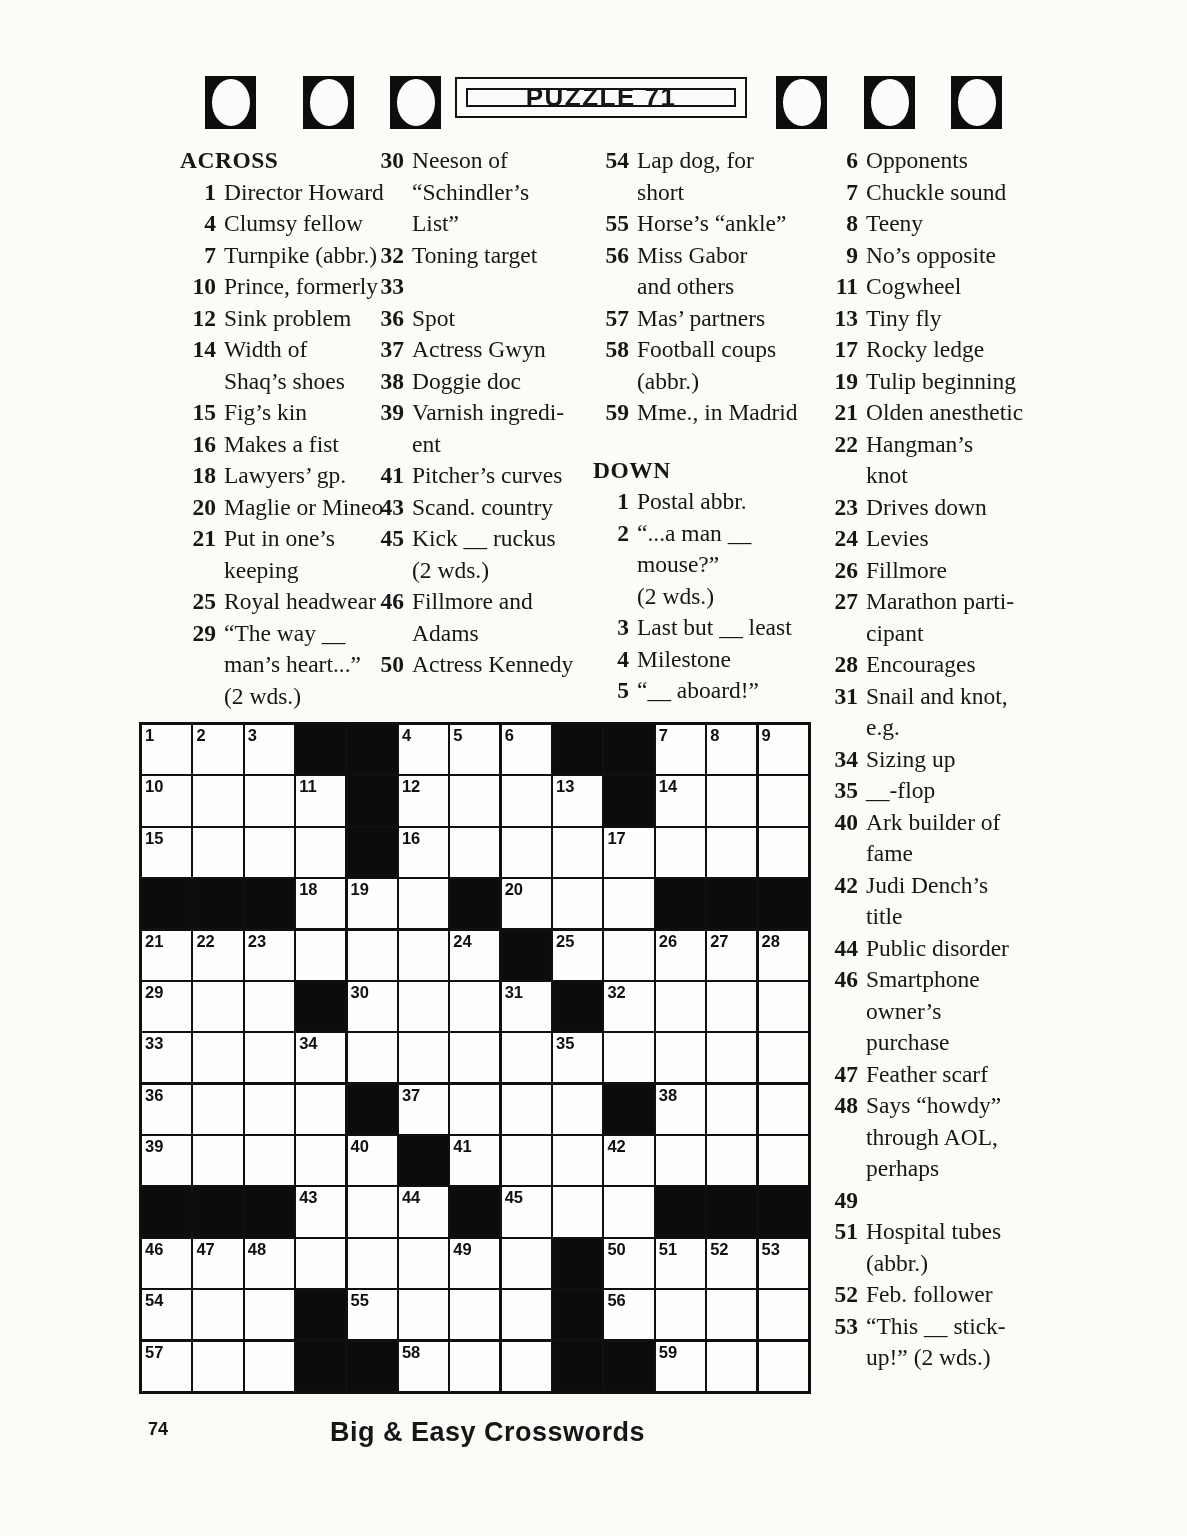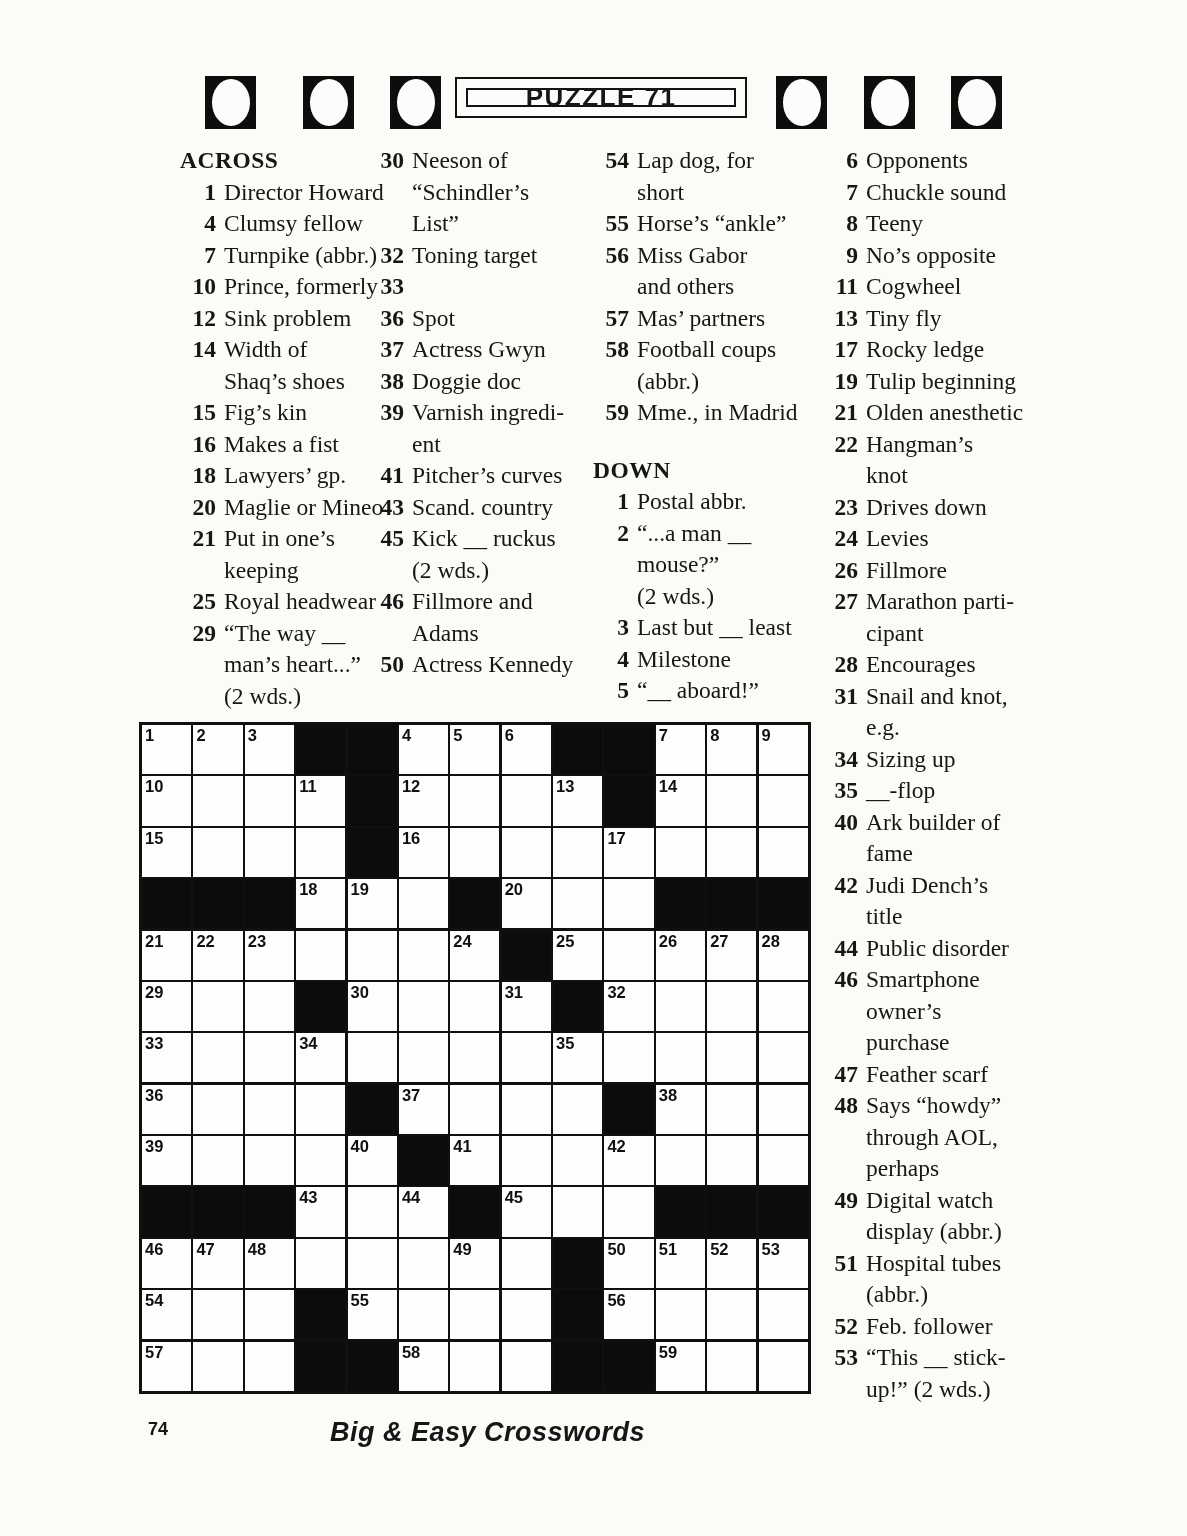--- a/index.html
+++ b/index.html
@@ -30,21 +30,21 @@
   .grid{position:absolute;left:139px;top:722px;background:#101010;padding:3px;
         display:grid;grid-template-columns:repeat(13,49.2px);grid-auto-rows:49.2px;gap:2.2px;}
   .cell{background:#fffefc;position:relative;}
   .cell.black{background:#0c0c0c;}
   .cell .num{position:absolute;top:1px;left:3px;
         font-family:"Liberation Sans",sans-serif;font-size:16.5px;font-weight:600;line-height:1.1;color:#101010;}
   
   .footer-num{position:absolute;left:148px;top:1419px;
         font-family:"Liberation Sans",sans-serif;font-weight:700;font-size:18px;}
   .footer-title{position:absolute;left:330px;top:1417px;
-        font-family:"Liberation Sans",sans-serif;font-weight:700;font-style:italic;font-size:27px;letter-spacing:.5px;}
+        font-family:"Liberation Sans",sans-serif;font-weight:700;font-size:27px;letter-spacing:.5px;}
 </style>
 </head>
 <body>
 
 <div class="page">
 
   <div class="orn" style="left:205px"></div>
   <div class="orn" style="left:303px"></div>
   <div class="orn" style="left:390px"></div>
   <div class="orn" style="left:776px"></div>
@@ -322,22 +322,20 @@
         <span class="ctext">Feather scarf</span>
       </div>
       <div class="clue">
         <span class="cnum">48</span>
         <span class="ctext">Says “howdy”
 through AOL,
 perhaps</span>
       </div>
       <div class="clue">
         <span class="cnum">49</span>
-        <span class="ctext">Digital watch
-display (abbr.)</span>
       </div>
       <div class="clue">
         <span class="cnum">51</span>
         <span class="ctext">Hospital tubes
 (abbr.)</span>
       </div>
       <div class="clue">
         <span class="cnum">52</span>
         <span class="ctext">Feb. follower</span>
       </div>

